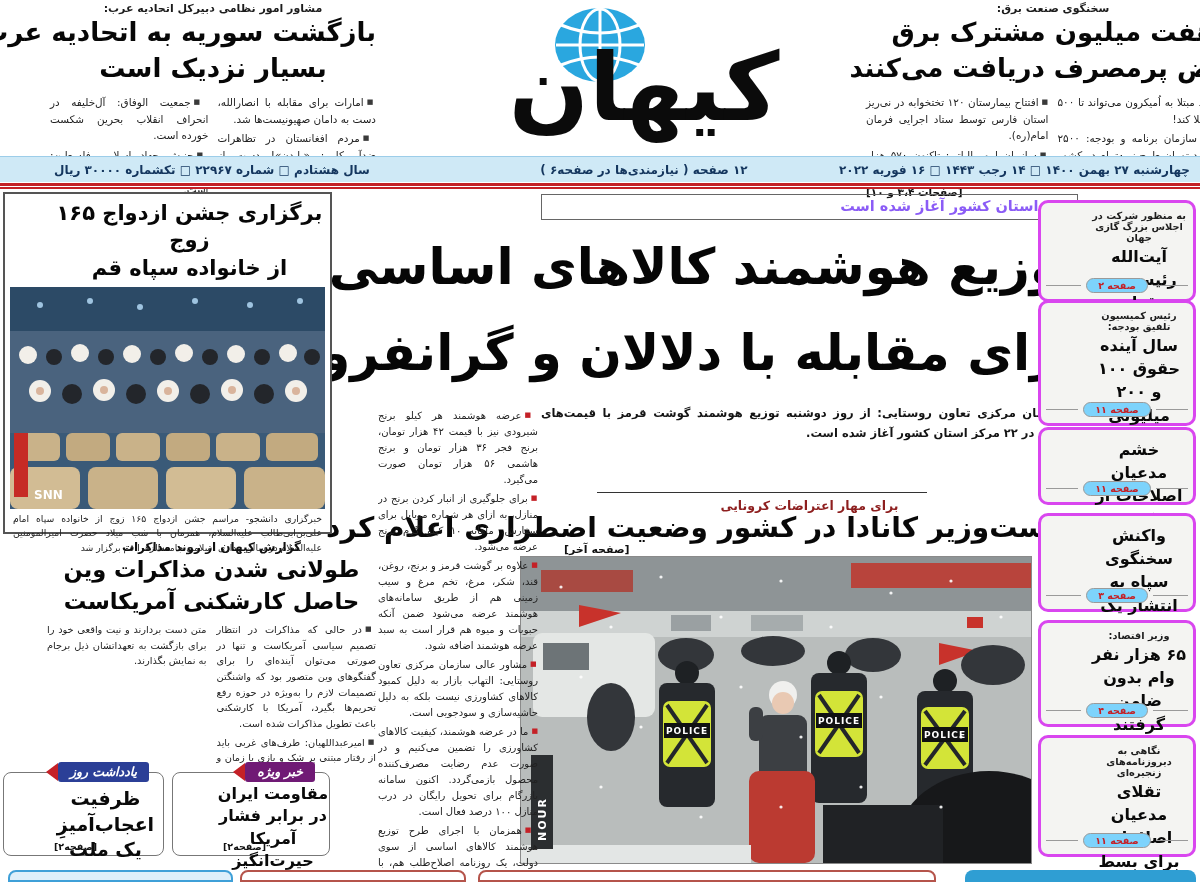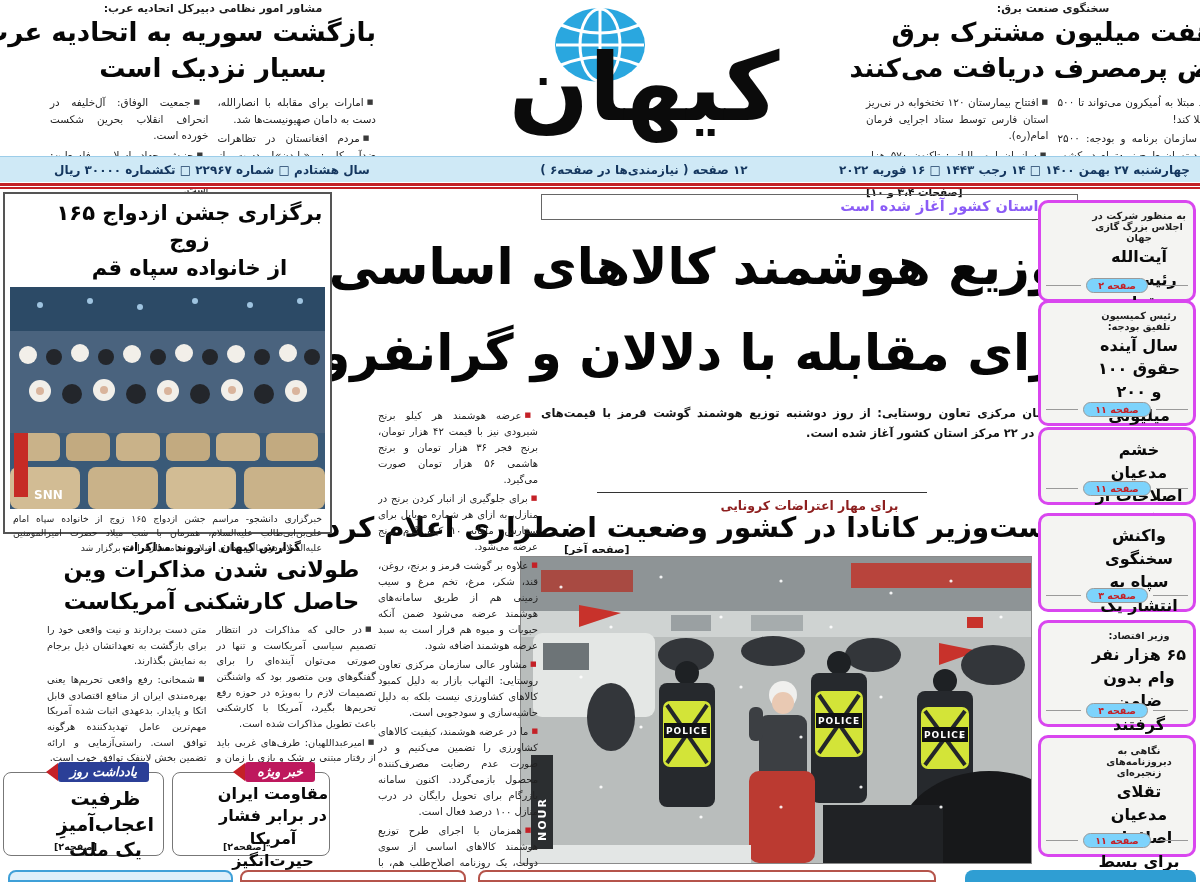--- a/index.html
+++ b/index.html
@@ -372,34 +372,33 @@
   </div>
 
   <div id="vienna-kicker" class="abs rtl">گزارش کیهان از روند مذاکرات</div>
   <div id="vienna-heads" class="abs rtl">
     <div>طولانی شدن مذاکرات وین</div>
     <div>حاصل کارشکنی آمریکاست</div>
   </div>
   <div id="vienna-body" class="abs rtl just">
     <p><span class="sq">■</span><span>در حالی که مذاکرات در انتظار تصمیم سیاسی آمریکاست و تنها در صورتی می‌توان آینده‌ای را برای گفتگوهای وین متصور بود که واشنگتن تصمیمات لازم را به‌ویژه در حوزه رفع تحریم‌ها بگیرد، آمریکا با کارشکنی باعث تطویل مذاکرات شده است.</span></p>
     <p><span class="sq">■</span><span>امیرعبداللهیان: طرف‌های غربی باید از رفتار مبتنی بر شک و بازی با زمان و متن دست بردارند و نیت واقعی خود را برای بازگشت به تعهداتشان ذیل برجام به نمایش بگذارند.</span></p>
-    <p><span class="sq">■</span><span>شمخانی: رفع واقعی تحریم‌ها یعنی بهره‌مندی ایران از منافع اقتصادی قابل اتکا و پایدار. بدعهدی اثبات شده آمریکا مهم‌ترین عامل تهدیدکننده هرگونه توافق است. راستی‌آزمایی و ارائه تضمین بخش لاینفک توافق خوب است.</span></p>
 
   </div>
 
   <div class="abs note-box" style="left:3px; width:161px;">
     <div class="note-banner" style="background:#2b3f97;">
       <span class="arr"></span>
       <span>یادداشت روز</span>
     </div>
     <div class="note-h rtl" style="font-size:19px; font-weight:900; line-height:1.35;">ظرفیت اعجاب‌آمیزِ یک ملت</div>
     <div class="note-p rtl">[صفحه۲]</div>
   </div>
   <div class="abs note-box" style="left:172px; width:158px;">
-    <div class="note-banner" style="background:#be185d;">
+    <div class="note-banner" style="background:#701a75;">
       <span class="arr"></span>
       <span>خبر ویژه</span>
     </div>
     <div class="note-h rtl" style="font-size:16px; font-weight:800; line-height:1.4; padding-top:10px;">مقاومت ایران در برابر فشار آمریکا حیرت‌انگیز است</div>
     <div class="note-p rtl">[صفحه۲]</div>
   </div>
 
   <div class="abs bbar" style="left:8px; width:225px; border:2px solid #3fa0d8; background:#ddeffa;"></div>
   <div class="abs bbar" style="left:240px; width:226px; border:2px solid #b5544b; background:#fff;"></div>
   <div class="abs bbar" style="left:478px; width:458px; border:2px solid #b5544b; background:#fff;"></div>

